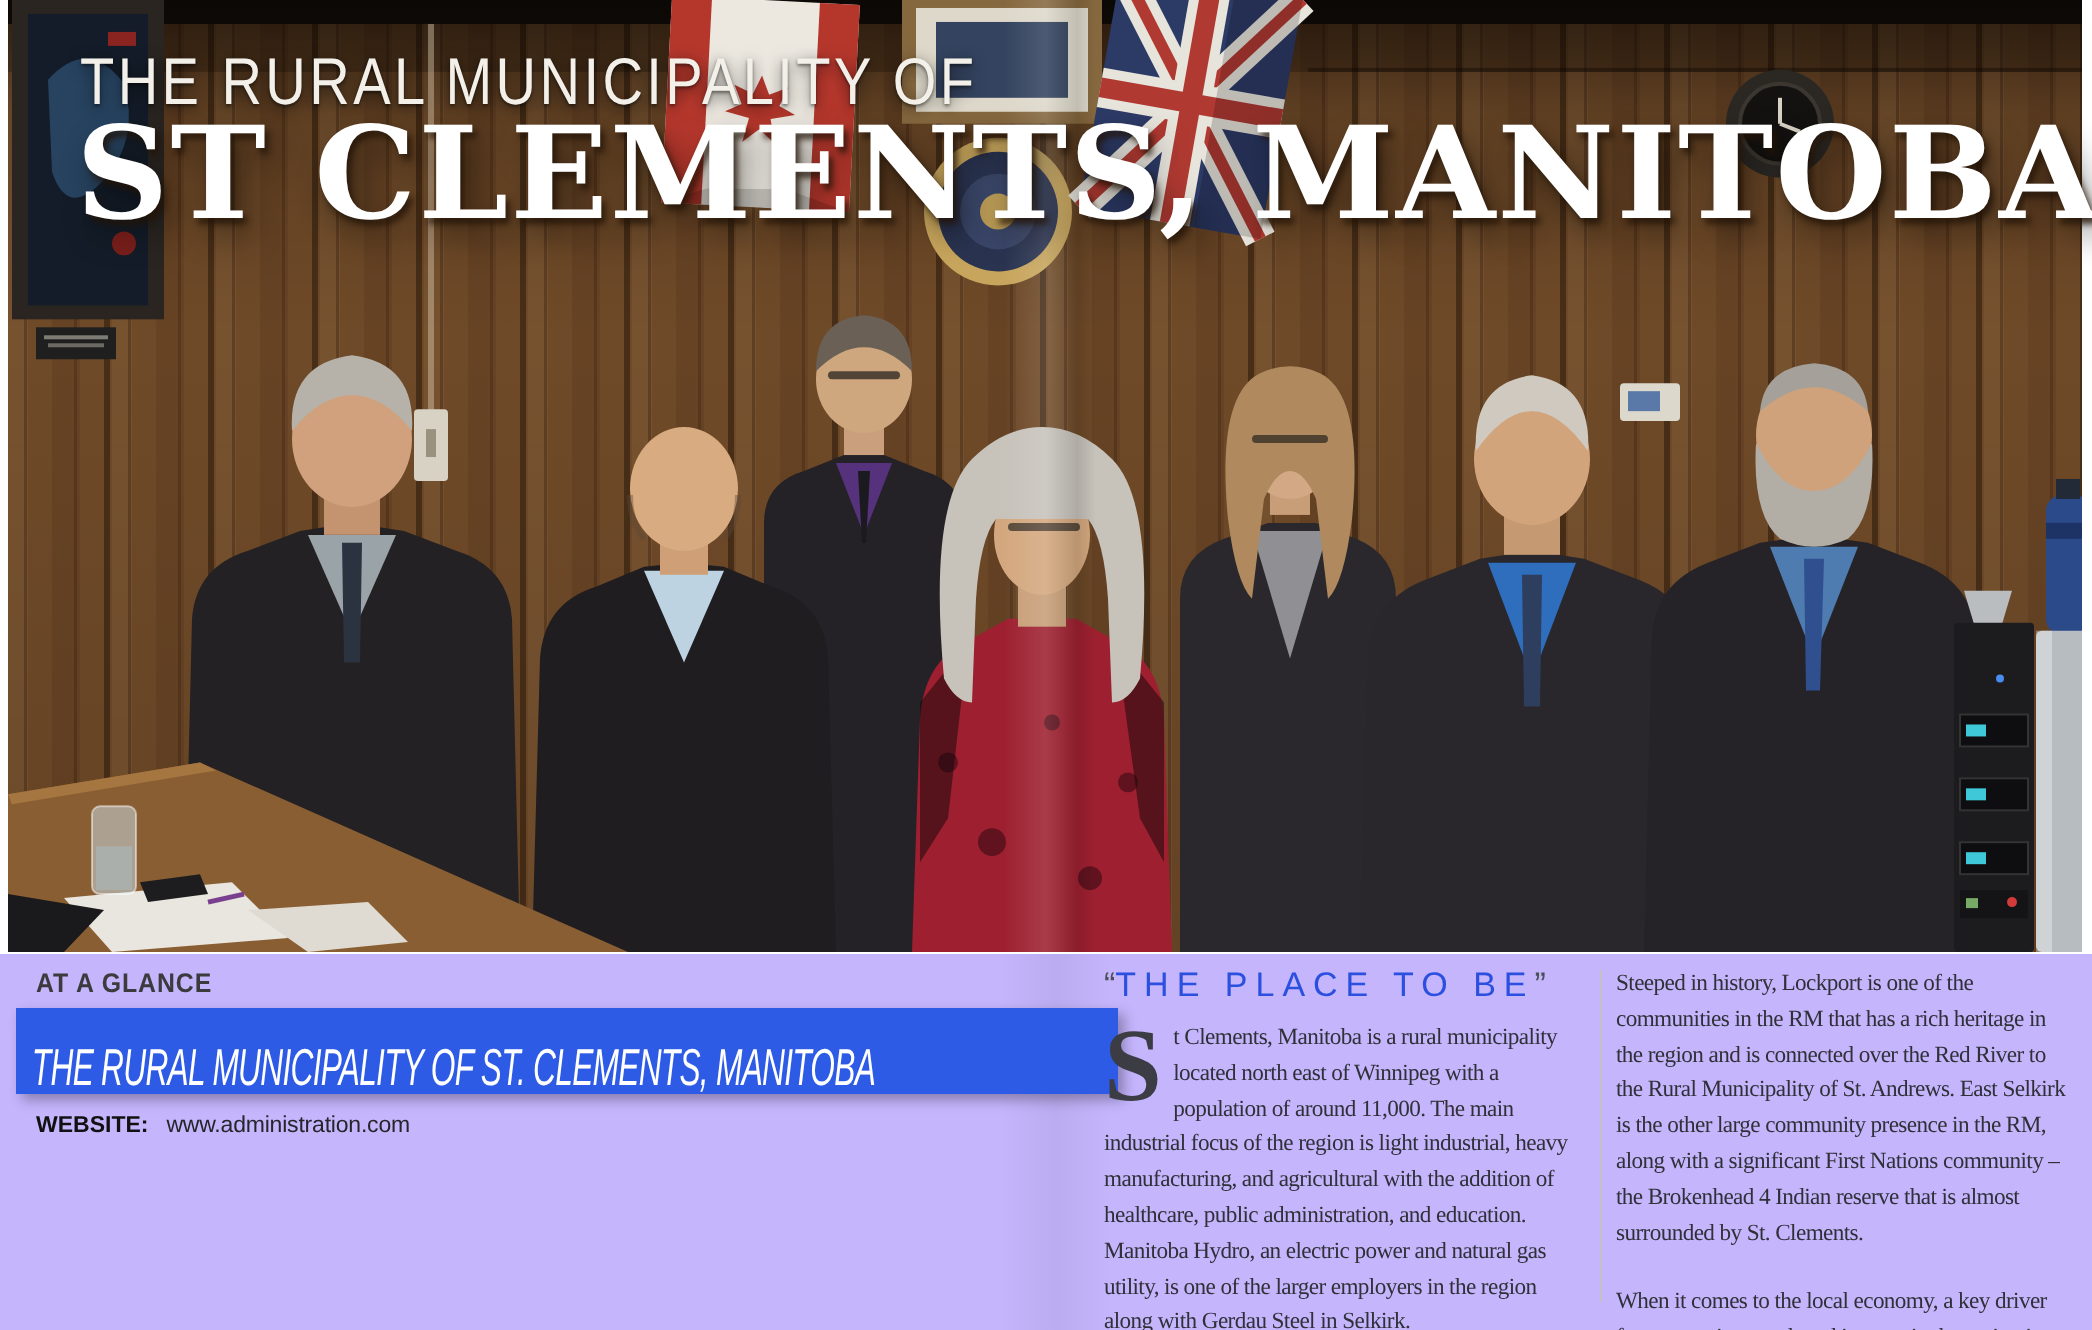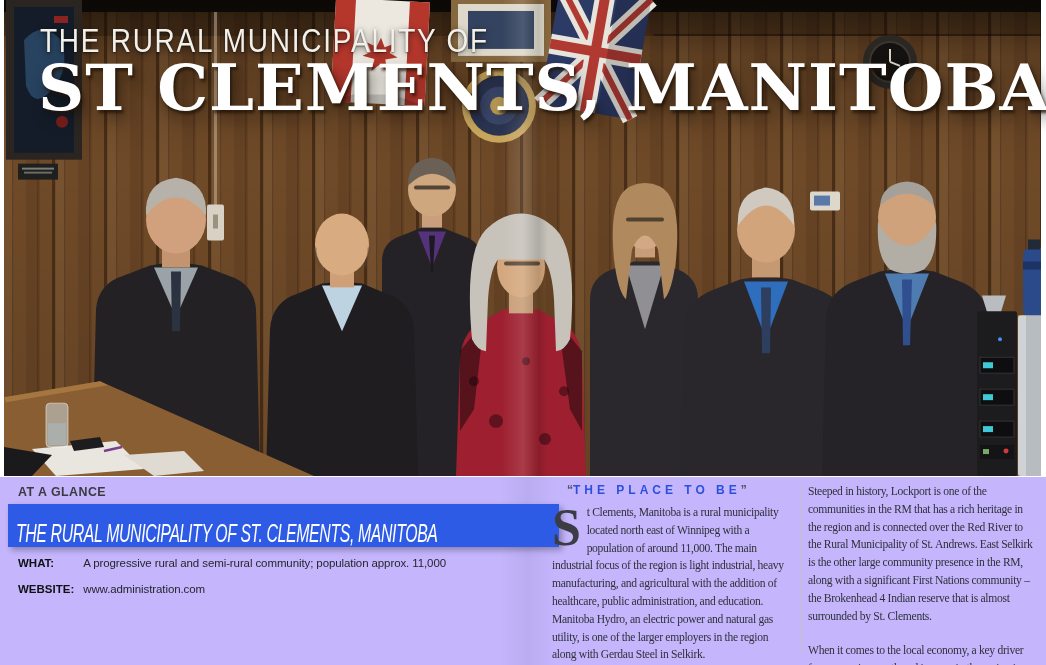--- a/index.html
+++ b/index.html
@@ -31,21 +31,21 @@
         box-shadow:3px 3px 6px rgba(0,0,0,.3);display:flex;align-items:flex-end;overflow:hidden;font-style:italic;}
   .banner span{display:inline-block;padding-left:11px;color:#fff;font-size:22px;font-weight:400;
         letter-spacing:-.5px;white-space:nowrap;transform:scale(.72,1.18);transform-origin:left center;}
   .rows{position:absolute;left:18px;top:80px;width:480px;}
   .row{height:26px;font-size:11.5px;color:#26262a;}
   .row .lbl{display:inline-block;width:62px;font-weight:700;color:#111;}
   .row .val{letter-spacing:-.1px;}
 
   .col{position:absolute;top:6px;}
   .mid{left:552px;width:241px;}
-  .mid h2{margin:0 0 7px 15px;font-size:12px;font-weight:700;letter-spacing:4px;color:#2b50df;
+  .mid h2{margin:0 0 7px 0;font-size:17px;font-weight:400;letter-spacing:4px;color:#2b50df;
         white-space:nowrap;}
   .mid h2 .q{color:#4c4f58;letter-spacing:0;}
   .body{margin:0;font-size:11.6px;line-height:17.8px;letter-spacing:-.3px;color:#303138;font-family:Liberation Serif, serif;}
   .dropcap{float:left;font-size:52px;line-height:42px;font-weight:700;color:#3c3d44;
         margin:3px 6px 0 0;}
   .divider{position:absolute;left:800px;top:8px;width:1px;height:166px;background:#c2c2c5;}
   .right{left:808px;width:227px;}
   .right .p2{margin-top:17px;}
 </style>
 </head>
@@ -261,24 +261,20 @@
 
   <div class="band">
 
     <section>
       <div class="glance-head">AT A GLANCE</div>
       <div class="banner">
         <span>THE RURAL MUNICIPALITY OF ST. CLEMENTS, MANITOBA</span>
       </div>
       <div class="rows">
         <div class="row">
-          <span class="lbl">WHAT:</span>
-          <span class="val">A progressive rural and semi-rural community; population approx. 11,000</span>
-        </div>
-        <div class="row">
           <span class="lbl">WEBSITE:</span>
           <span class="val">www.administration.com</span>
         </div>
       </div>
     </section>
 
     <section class="col mid">
       <h2><span class="q">“</span><span>THE PLACE TO BE</span><span class="q">”</span></h2>
       <p class="body"><span class="dropcap">S</span><span>t Clements, Manitoba is a rural municipality located north east of Winnipeg with a population of around 11,000. The main industrial focus of the region is light industrial, heavy manufacturing, and agricultural with the addition of healthcare, public administration, and education. Manitoba Hydro, an electric power and natural gas utility, is one of the larger employers in the region along with Gerdau Steel in Selkirk.</span></p>
     </section>

